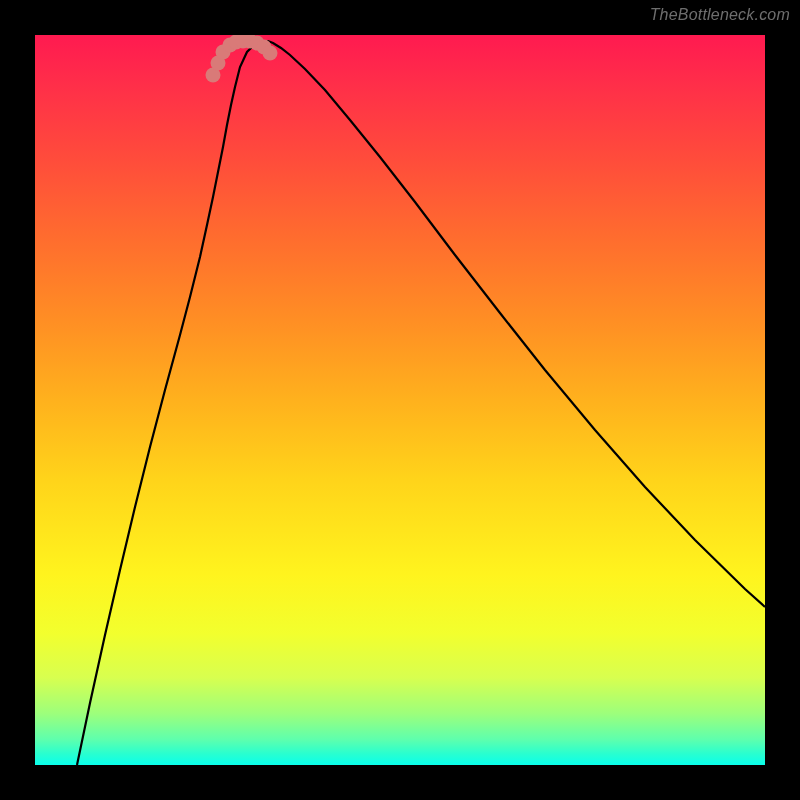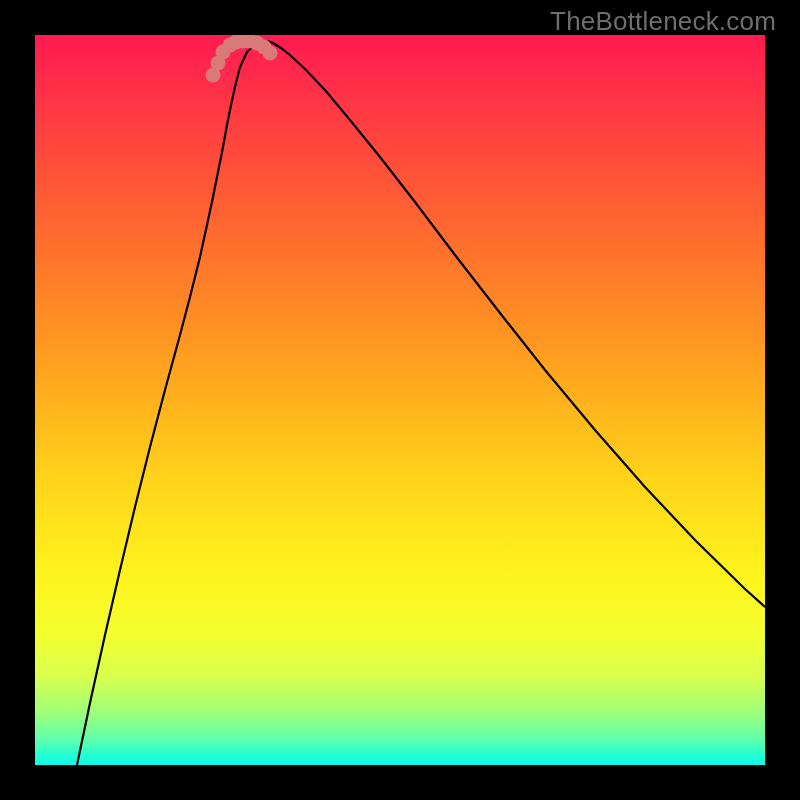--- a/index.html
+++ b/index.html
@@ -43,25 +43,26 @@
       #d8ff4f 88%,
       #9cff7c 93%,
       #5effad 96.5%,
       #28ffd0 98.5%,
       #0affec 100%
     );
   }
   .watermark {
     position: absolute;
     top: 6px;
-    right: 24px;
+    right: 10px;
     color: #6e6e6e;
-    font-size: 26px;
+    font-size: 16px;
     font-weight: 500;
     letter-spacing: 0.2px;
+    font-style: italic;
   }
   svg.curve {
     position: absolute;
     inset: 0;
   }
 </style>
 </head>
 <body>
 
 <div class="frame">

